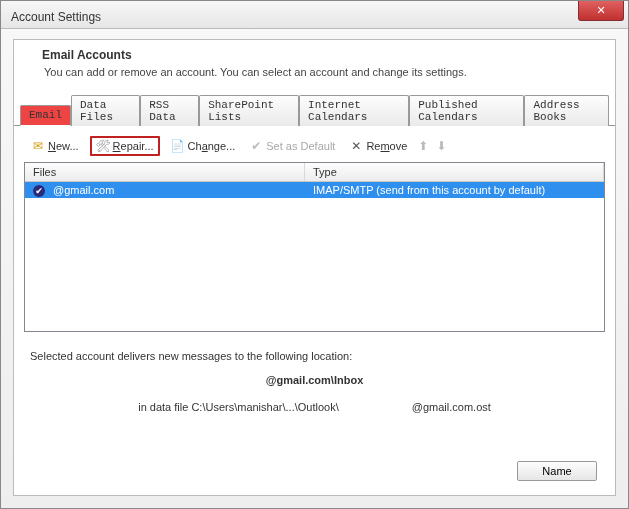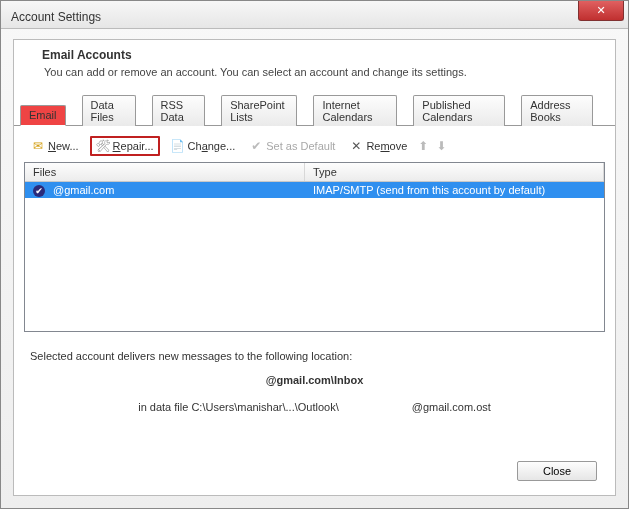--- a/index.html
+++ b/index.html
@@ -66,24 +66,25 @@
     height: 22px;
   }
   .tab {
     border: 1px solid #999;
     border-bottom: none;
     padding: 3px 8px 3px 8px;
     background: linear-gradient(#fdfdfd, #eaeaea);
     font-size: 11px;
     color: #333;
     border-radius: 2px 2px 0 0;
-    margin-right: 16px;
+    margin-right: 0px;
     position: relative;
     top: 1px;
     cursor: pointer;
+    font-family: Liberation Mono, monospace;
   }
   .tab.active {
     background: #ef4444;
     border-bottom: 1px solid #fff;
     font-weight: normal;
     z-index: 2;
     padding-bottom: 4px;
   }
 
   .tabbody {
@@ -268,17 +269,17 @@
         <div class="bold">@gmail.com\Inbox</div>
         <div style="margin-top:15px">
           <span class="line3">in data file C:\Users\manishar\...\Outlook\</span>
           <span class="line3b">@gmail.com.ost</span>
         </div>
       </div>
 
     </div>
 
     <div class="footer">
-      <button class="btn">Close</button>
+      <button class="btn">Name</button>
     </div>
 
   </div>
 </div>
 
 </body></html>

